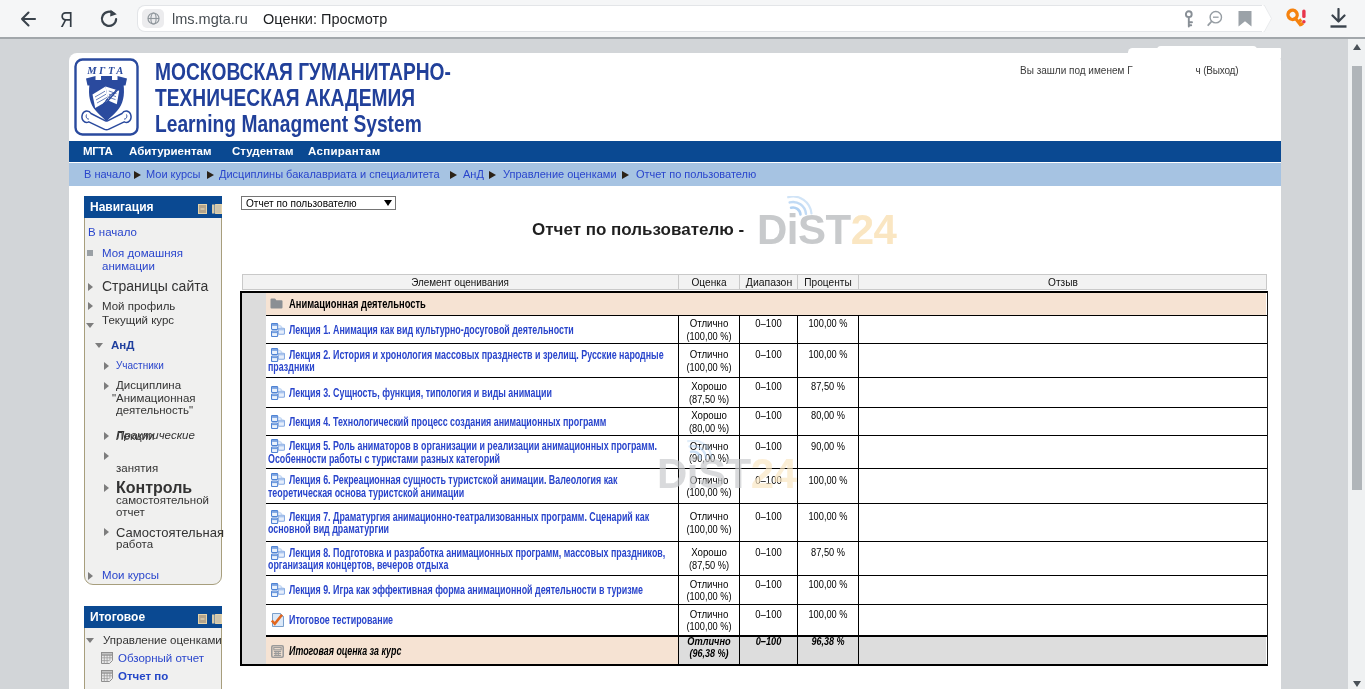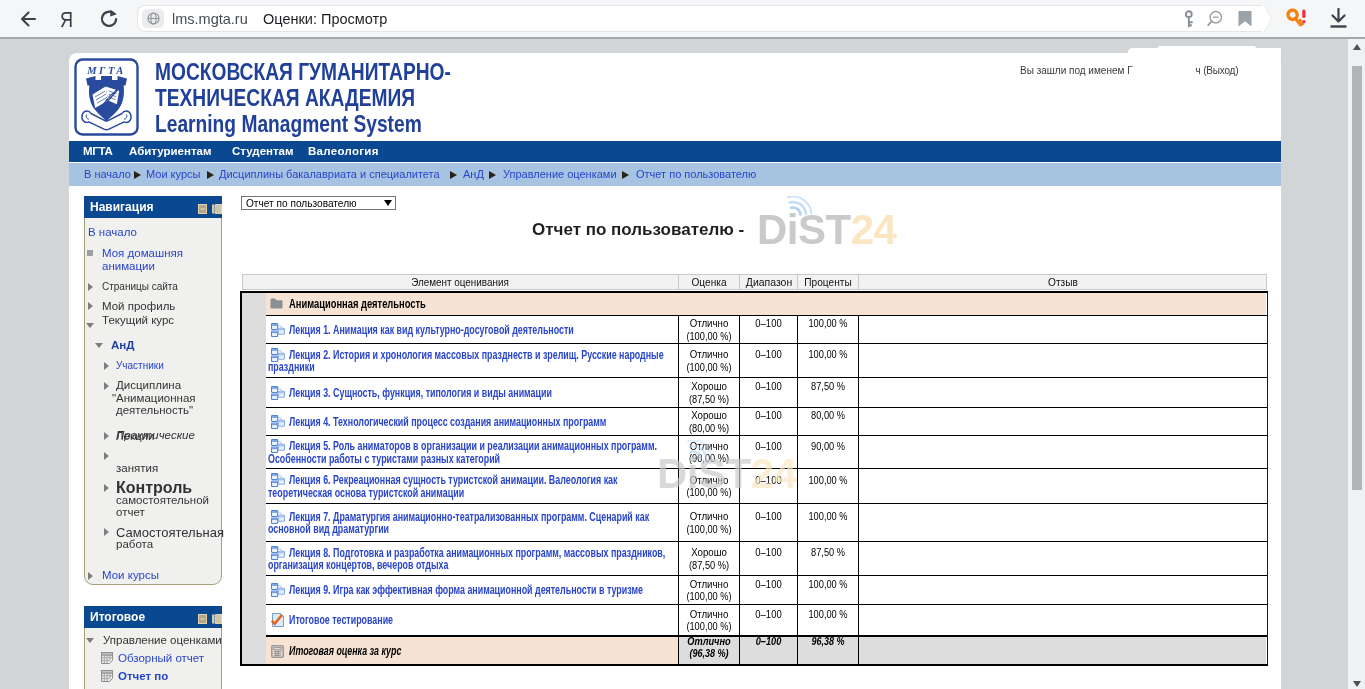--- a/index.html
+++ b/index.html
@@ -75,21 +75,21 @@
 </svg>
 <div style="position:absolute;left:155px;top:59px;font-size:24px;font-weight:bold;color:#21409a;line-height:26px;transform:scaleX(0.80);transform-origin:0 0;white-space:nowrap;">МОСКОВСКАЯ ГУМАНИТАРНО-<br>ТЕХНИЧЕСКАЯ АКАДЕМИЯ<br>Learning Managment System</div>
 <div style="position:absolute;left:1128px;top:48px;width:153px;height:10px;background:#fff;border-radius:10px 2px 0 12px;"></div>
 <div style="position:absolute;left:1157px;top:46px;width:100px;height:8px;background:#fff;border-radius:8px;"></div>
 <div style="position:absolute;left:1020px;top:65.0px;font-size:10px;line-height:12px;color:#3a3a3a;font-weight:normal;white-space:nowrap;">Вы зашли под именем Г</div>
 <div style="position:absolute;left:1167px;top:65px;width:100px;text-align:center;font-size:10px;line-height:12px;color:#3a3a3a;letter-spacing:-0.2px;white-space:nowrap;">ч (Выход)</div>
 <div style="position:absolute;left:69px;top:141px;width:1212px;height:21px;background:#0a4992;"></div>
 <div style="position:absolute;left:83px;top:145.0px;font-size:11.5px;line-height:13px;color:#fff;font-weight:bold;letter-spacing:-0.3px;white-space:nowrap;">МГТА</div>
 <div style="position:absolute;left:129px;top:145.0px;font-size:11.5px;line-height:13px;color:#fff;font-weight:bold;white-space:nowrap;">Абитуриентам</div>
 <div style="position:absolute;left:232px;top:145.0px;font-size:11.5px;line-height:13px;color:#fff;font-weight:bold;white-space:nowrap;">Студентам</div>
-<div style="position:absolute;left:308px;top:145.0px;font-size:11.5px;line-height:13px;color:#fff;font-weight:bold;letter-spacing:0.3px;white-space:nowrap;">Валеология</div>
+<div style="position:absolute;left:308px;top:145.0px;font-size:11.5px;line-height:13px;color:#fff;font-weight:bold;letter-spacing:0.3px;white-space:nowrap;">Аспирантам</div>
 <div style="position:absolute;left:69px;top:163px;width:1212px;height:23px;background:#a6c3e2;"></div>
 <div style="position:absolute;left:84px;top:168.0px;font-size:11px;line-height:13px;color:#2945cc;font-weight:normal;white-space:nowrap;">В начало</div>
 <div style="position:absolute;left:146px;top:168.0px;font-size:11px;line-height:13px;color:#2945cc;font-weight:normal;white-space:nowrap;">Мои курсы</div>
 <div style="position:absolute;left:219px;top:168.0px;font-size:11px;line-height:13px;color:#2945cc;font-weight:normal;white-space:nowrap;">Дисциплины бакалавриата и специалитета</div>
 <div style="position:absolute;left:463px;top:168.0px;font-size:11px;line-height:13px;color:#2945cc;font-weight:normal;white-space:nowrap;">АнД</div>
 <div style="position:absolute;left:503px;top:168.0px;font-size:11px;line-height:13px;color:#2945cc;font-weight:normal;white-space:nowrap;">Управление оценками</div>
 <div style="position:absolute;left:636px;top:168.0px;font-size:11px;line-height:13px;color:#2945cc;font-weight:normal;white-space:nowrap;">Отчет по пользователю</div>
 <div style="position:absolute;left:134px;top:170.5px;width:0;height:0;border-left:7.5px solid #2b2217;border-top:4.5px solid transparent;border-bottom:4.5px solid transparent;"></div>
 <div style="position:absolute;left:206.5px;top:170.5px;width:0;height:0;border-left:7.5px solid #2b2217;border-top:4.5px solid transparent;border-bottom:4.5px solid transparent;"></div>
 <div style="position:absolute;left:450px;top:170.5px;width:0;height:0;border-left:7.5px solid #2b2217;border-top:4.5px solid transparent;border-bottom:4.5px solid transparent;"></div>
@@ -101,21 +101,21 @@
 <svg style="position:absolute;left:198px;top:204px" width="24" height="10" viewBox="0 0 24 10">
     <rect x="0.5" y="0.5" width="8" height="9" fill="#b3a48c" stroke="#e5d3a8" stroke-width="1"></rect>
     <rect x="2.5" y="4" width="4" height="2" fill="#cfc2a8"></rect>
     <rect x="14" y="0.5" width="2.6" height="9" fill="#d8cbac"></rect>
     <rect x="17.6" y="0.5" width="5.9" height="9" fill="#cdc4ae" stroke="#e5d3a8" stroke-width="1"></rect>
   </svg>
 <div style="position:absolute;left:88px;top:226.0px;font-size:11.5px;line-height:13px;color:#2945cc;font-weight:normal;white-space:nowrap;">В начало</div>
 <div style="position:absolute;left:102px;top:247.0px;font-size:11.5px;line-height:13px;color:#2945cc;font-weight:normal;white-space:nowrap;">Моя домашняя</div>
 <div style="position:absolute;left:87px;top:250.0px;width:6px;height:6px;background:#9aa0a5;"></div>
 <div style="position:absolute;left:102px;top:259.5px;font-size:11.5px;line-height:13px;color:#2945cc;font-weight:normal;white-space:nowrap;">анимации</div>
-<div style="position:absolute;left:102px;top:280.0px;font-size:10px;line-height:13px;color:#333;font-weight:normal;white-space:nowrap;">Страницы сайта</div>
+<div style="position:absolute;left:102px;top:280.0px;font-size:14px;line-height:13px;color:#333;font-weight:normal;white-space:nowrap;">Страницы сайта</div>
 <div style="position:absolute;left:88px;top:282.5px;width:0;height:0;border-left:5.5px solid #7d7d7d;border-top:4.5px solid transparent;border-bottom:4.5px solid transparent;"></div>
 <div style="position:absolute;left:102px;top:299.5px;font-size:11.5px;line-height:13px;color:#333;font-weight:normal;white-space:nowrap;">Мой профиль</div>
 <div style="position:absolute;left:88px;top:302px;width:0;height:0;border-left:5.5px solid #7d7d7d;border-top:4.5px solid transparent;border-bottom:4.5px solid transparent;"></div>
 <div style="position:absolute;left:102px;top:314px;font-size:11.5px;line-height:13px;color:#333;font-weight:normal;white-space:nowrap;">Текущий курс</div>
 <div style="position:absolute;left:86px;top:323.0px;width:0;height:0;border-top:5.5px solid #7d7d7d;border-left:4.5px solid transparent;border-right:4.5px solid transparent;"></div>
 <div style="position:absolute;left:111px;top:338.5px;font-size:11.5px;line-height:13px;color:#1f3f9e;font-weight:bold;white-space:nowrap;">АнД</div>
 <div style="position:absolute;left:95px;top:342.5px;width:0;height:0;border-top:5.5px solid #7d7d7d;border-left:4.5px solid transparent;border-right:4.5px solid transparent;"></div>
 <div style="position:absolute;left:116px;top:359.0px;font-size:10px;line-height:13px;color:#2945cc;font-weight:normal;white-space:nowrap;">Участники</div>
 <div style="position:absolute;left:104px;top:361.5px;width:0;height:0;border-left:5.5px solid #7d7d7d;border-top:4.5px solid transparent;border-bottom:4.5px solid transparent;"></div>
 <div style="position:absolute;left:116px;top:379.0px;font-size:11.5px;line-height:13px;color:#333;font-weight:normal;white-space:nowrap;">Дисциплина</div>

